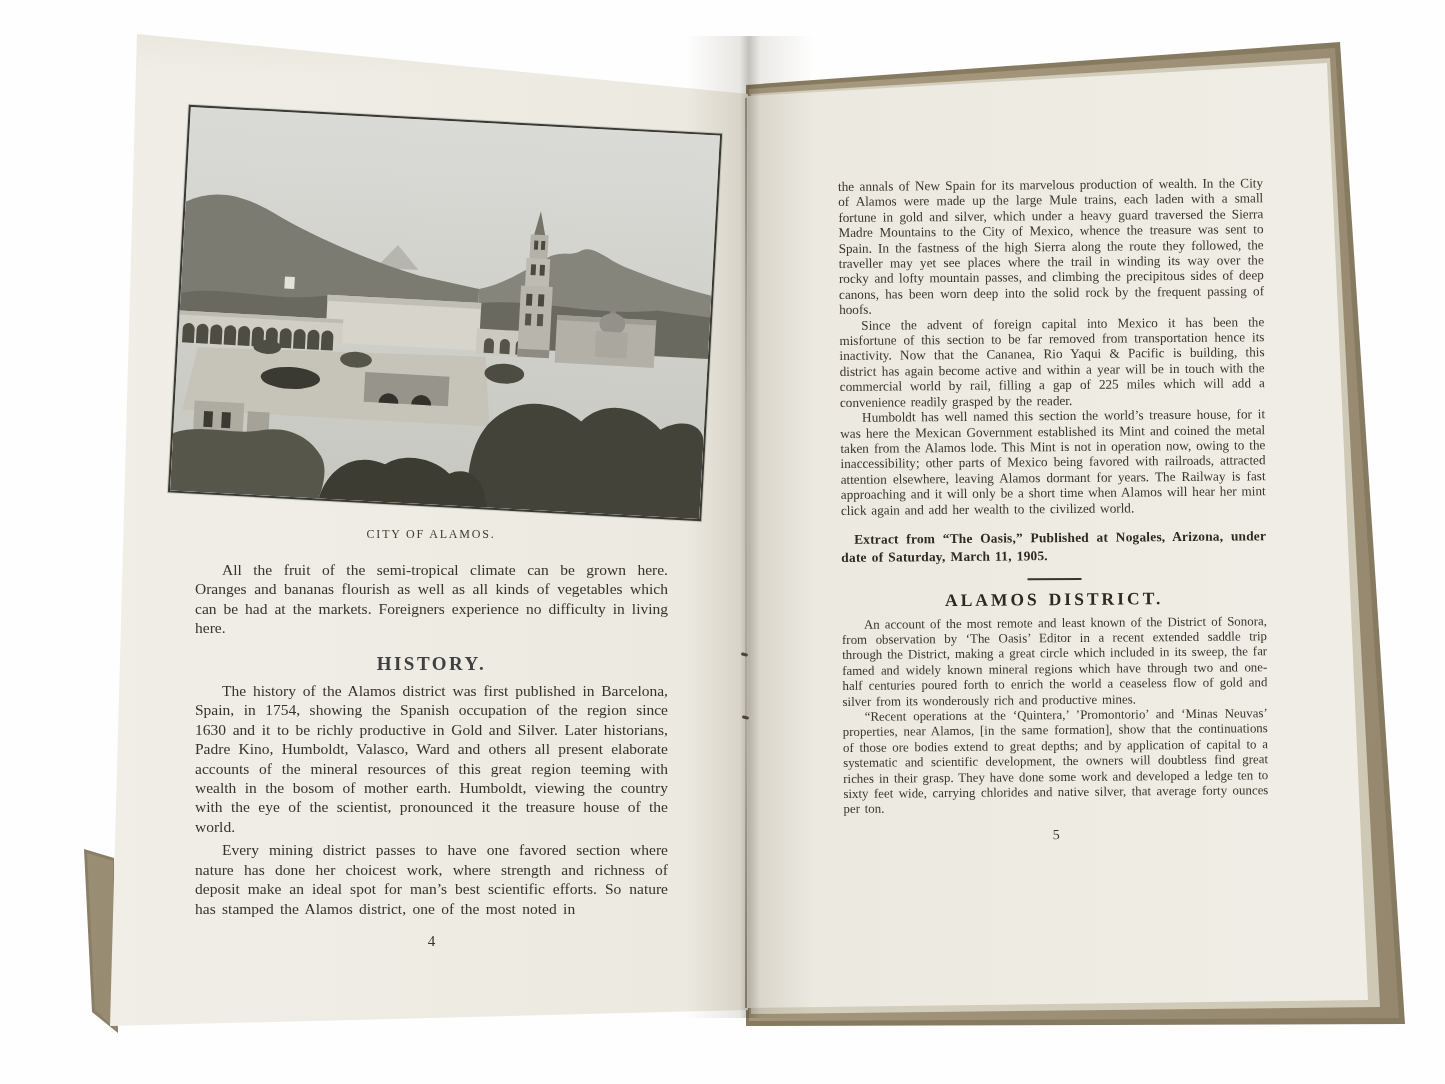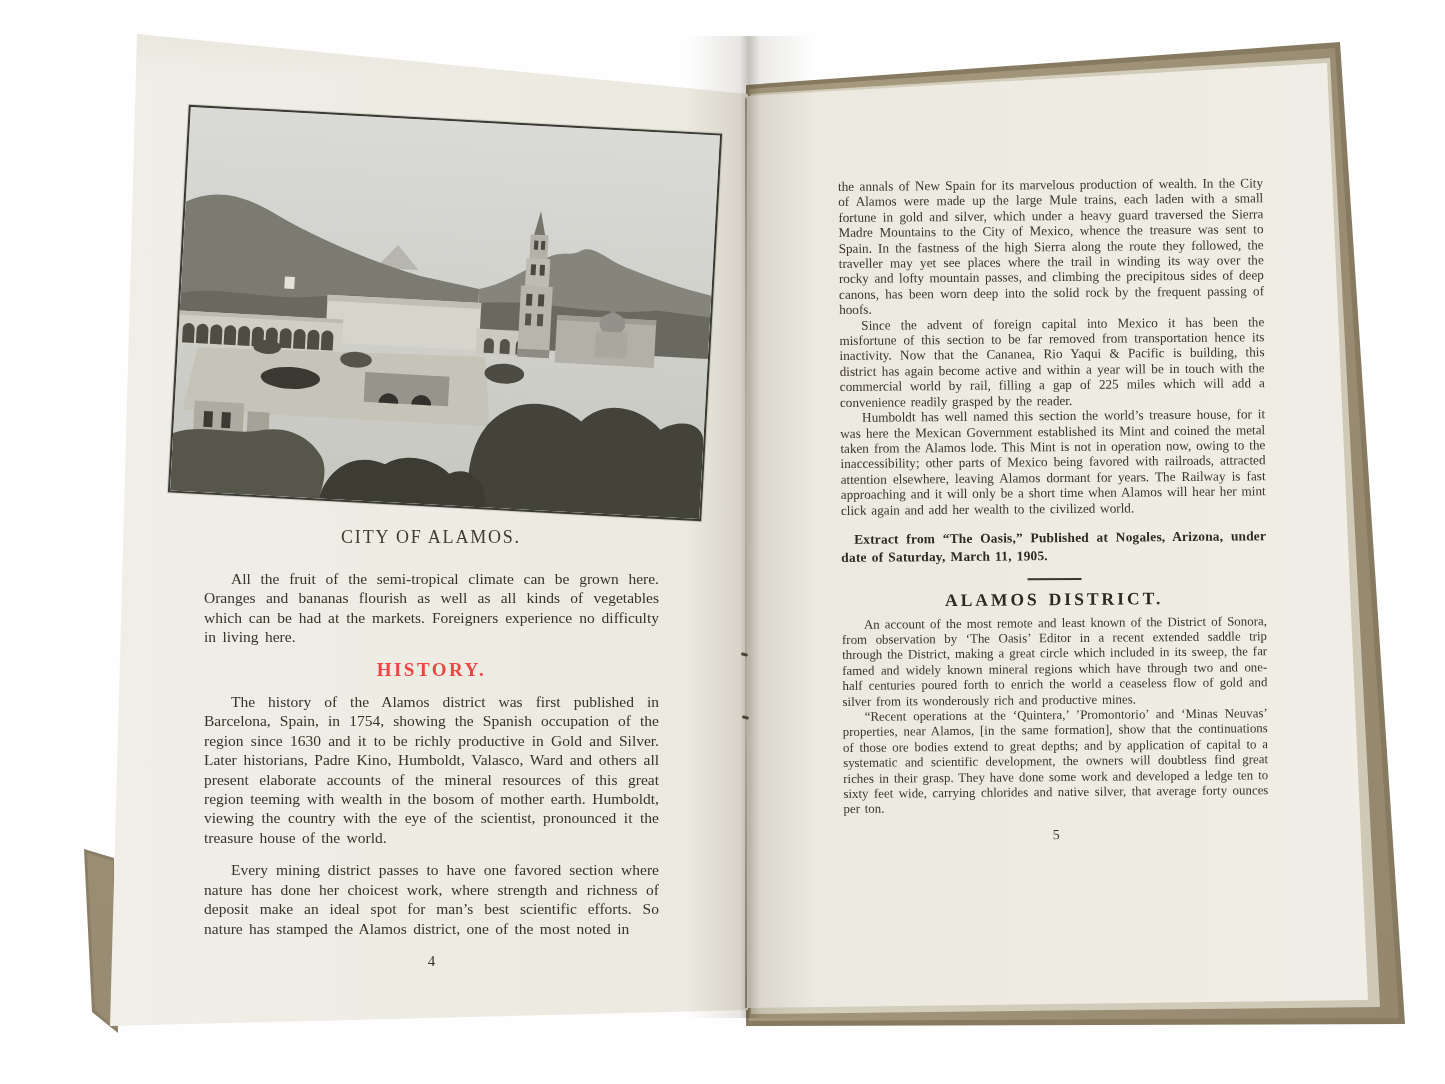--- a/index.html
+++ b/index.html
@@ -69,33 +69,33 @@
   .photo-frame {
     position:absolute; left:178px; top:119px; width:534px; height:388px;
     margin:0; box-sizing:border-box; border:2px solid #3a3a34;
     transform:rotate(3.1deg); background:#cfcfca;
     box-shadow:0 0 0 1px rgba(120,115,100,0.25);
   }
   .photo-frame svg { display:block; width:100%; height:100%; }
 
   .photo-caption {
     position:absolute; left:191px; top:527px; width:480px; text-align:center;
-    font-size:18px; letter-spacing:1.8px; color:#403b33;
+    font-size:12px; letter-spacing:1.8px; color:#403b33;
   }
 
   
   .left-text {
     position:absolute; left:191px; top:556px; width:481px;
     color:#37322a; font-size:15.5px; line-height:19.4px;
     text-align:justify; word-spacing:2.5px;
   }
-  .left-text p { margin:13px; text-indent:27px; }
+  .left-text p { margin:4px; text-indent:27px; }
   .left-text h2.history {
-    margin:10px 0 8px; text-align:center; text-indent:0;
-    font-size:19px; font-weight:bold; letter-spacing:2.5px; color:#ef4444;
+    margin:16px 0 8px; text-align:center; text-indent:0;
+    font-size:19px; font-weight:bold; letter-spacing:2.5px; color:#404040;
   }
   .pagenum { text-align:center; text-indent:0; margin-top:14px; font-size:15px; }
 
   
   .right-text {
     position:absolute; left:838px; top:179px; width:425px;
     transform:rotate(-0.5deg); transform-origin:top left;
     color:#3a342c; font-size:13.2px; line-height:15.4px;
     text-align:justify; word-spacing:1.5px;
   }

